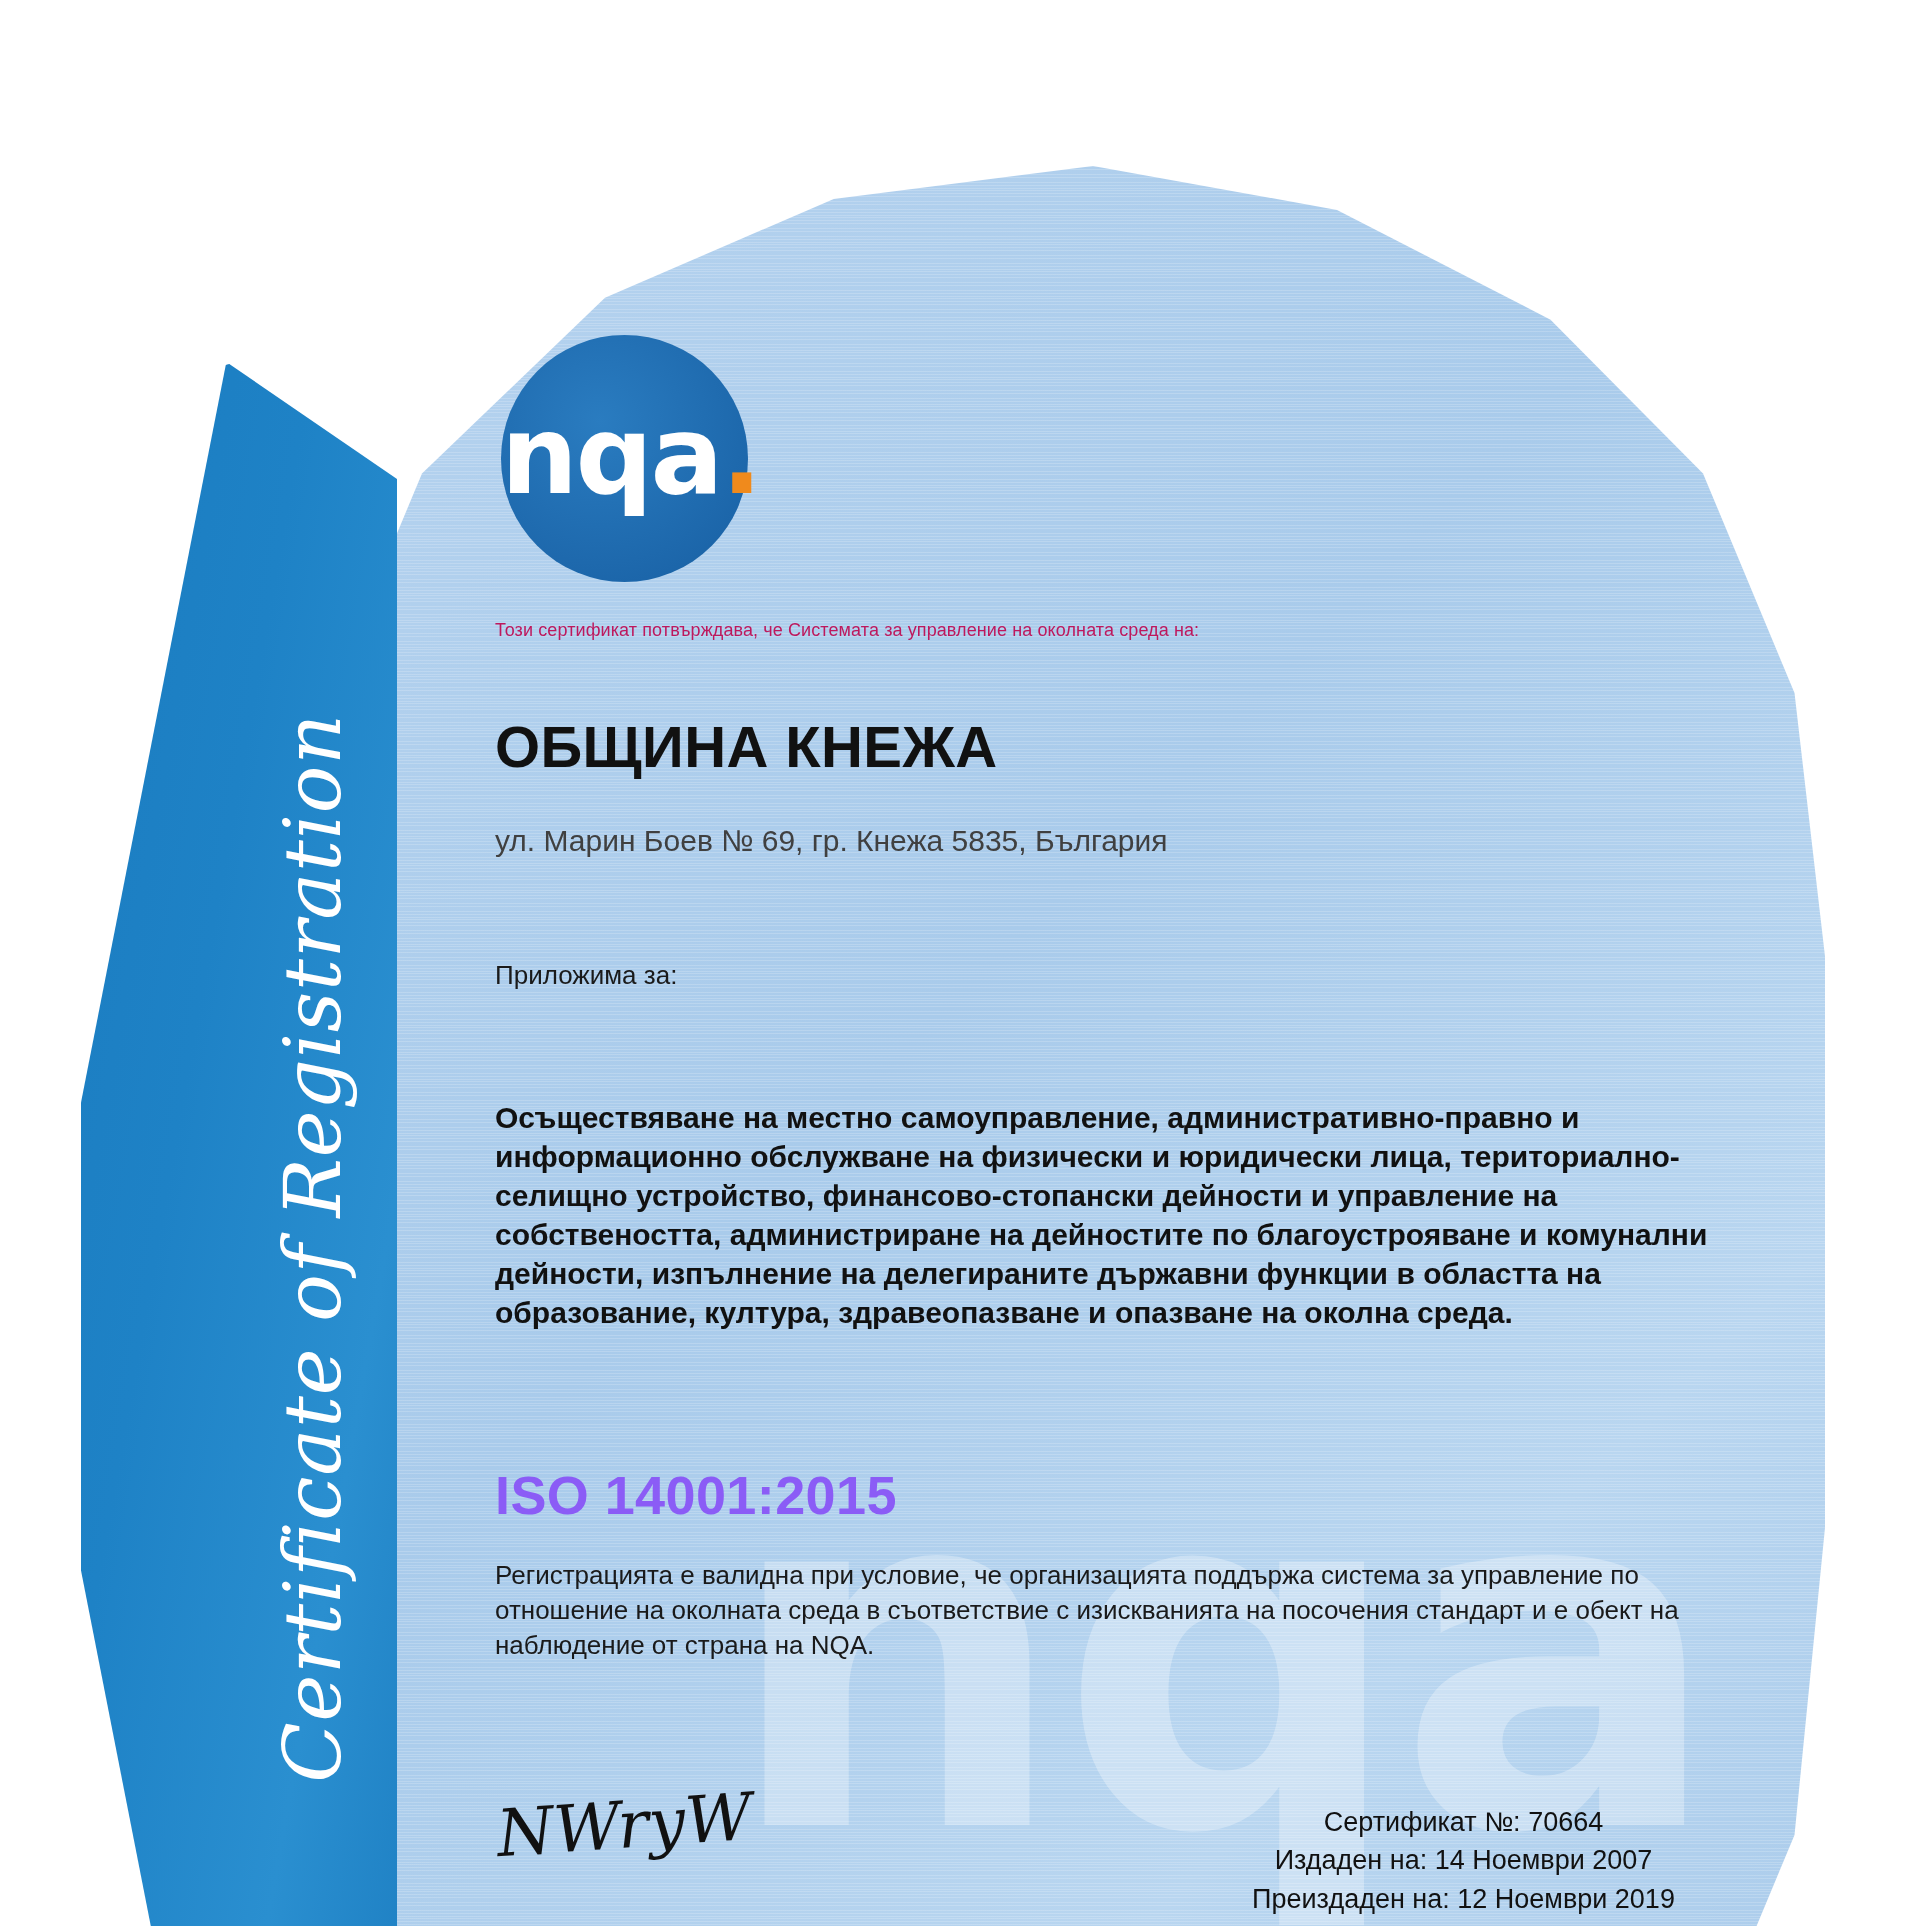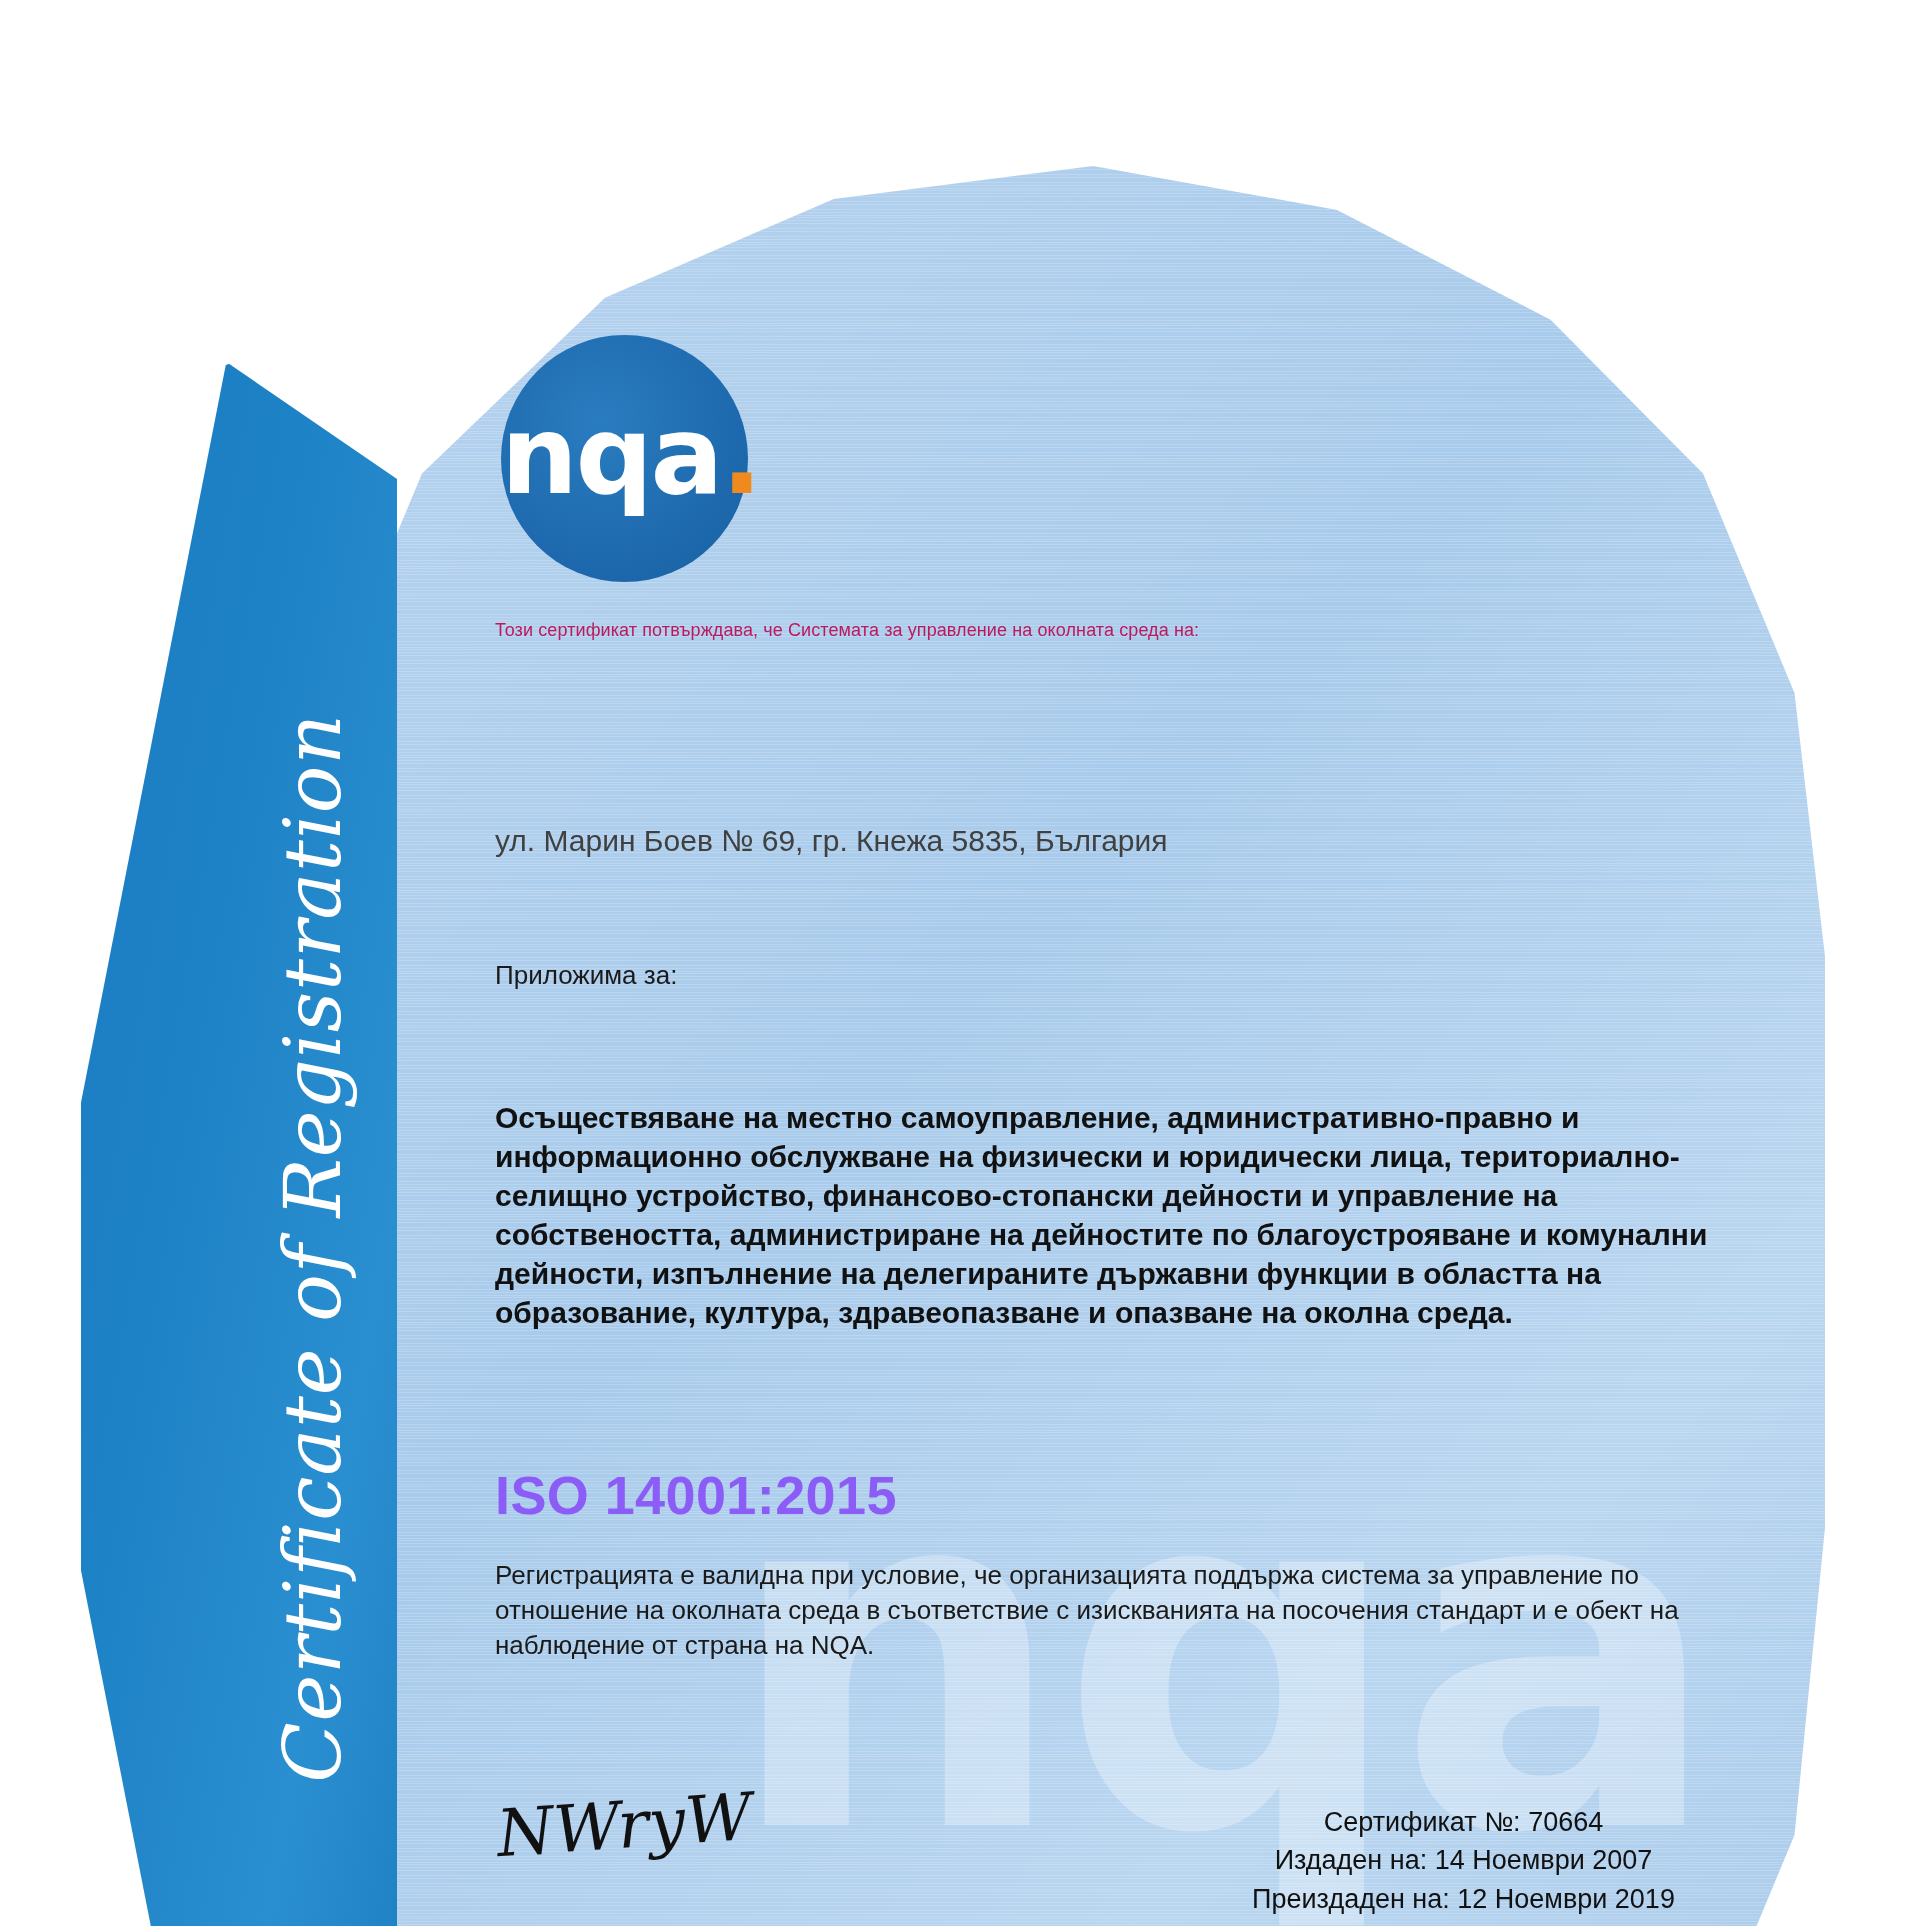--- a/index.html
+++ b/index.html
@@ -231,20 +231,21 @@
   <div class="side-banner">
     <div class="side-banner-text">Certificate of Registration</div>
   </div>
 
   <div class="logo">
     <div class="logo-text"><span>nqa</span><span class="logo-dot">.</span></div>
   </div>
 
   <div class="intro-line">Този сертификат потвърждава, че Системата за управление на околната среда на:</div>
 
+  <div class="org-name">ОБЩИНА КНЕЖА</div>
 
   <div class="org-address">ул. Марин Боев № 69, гр. Кнежа 5835, България</div>
 
   <div class="scope-label">Приложима за:</div>
 
   <div class="scope-text">Осъществяване на местно самоуправление, административно-правно и информационно обслужване на физически и юридически лица, териториално-селищно устройство, финансово-стопански дейности и управление на собствеността, администриране на дейностите по благоустрояване и комунални дейности, изпълнение на делегираните държавни функции в областта на образование, култура, здравеопазване и опазване на околна среда.</div>
 
 
   <div class="standard">ISO 14001:2015</div>
 

